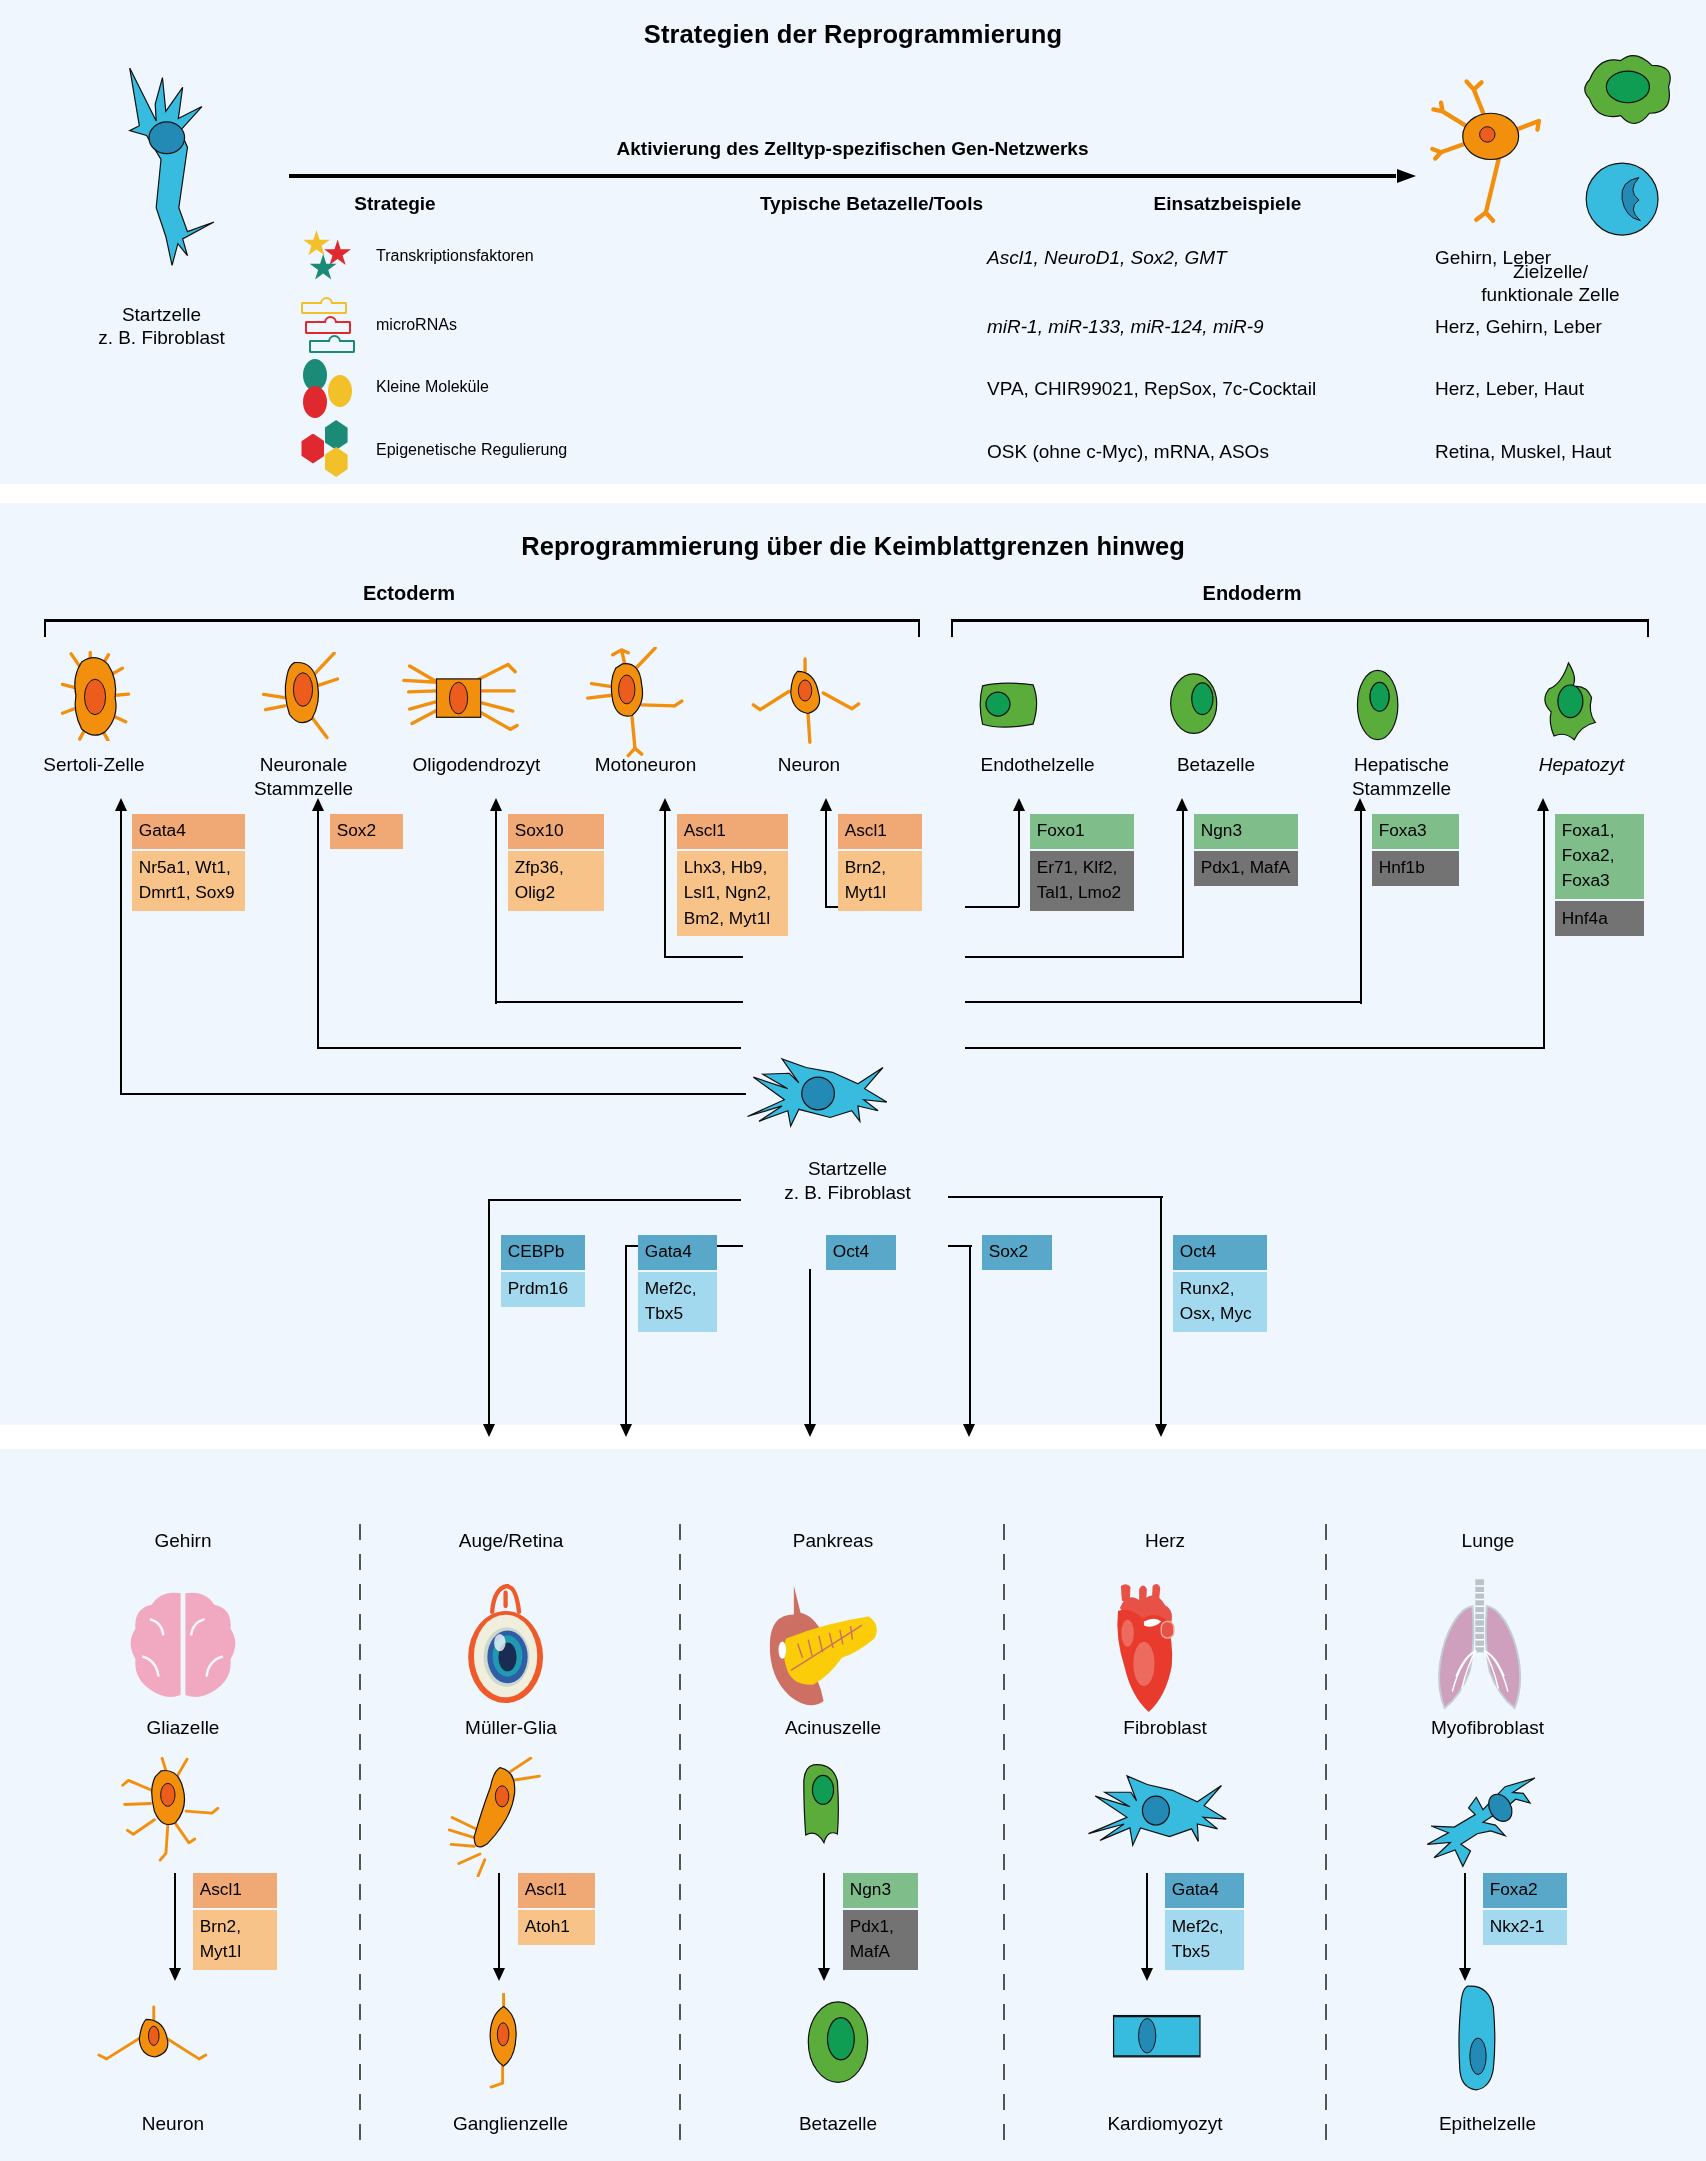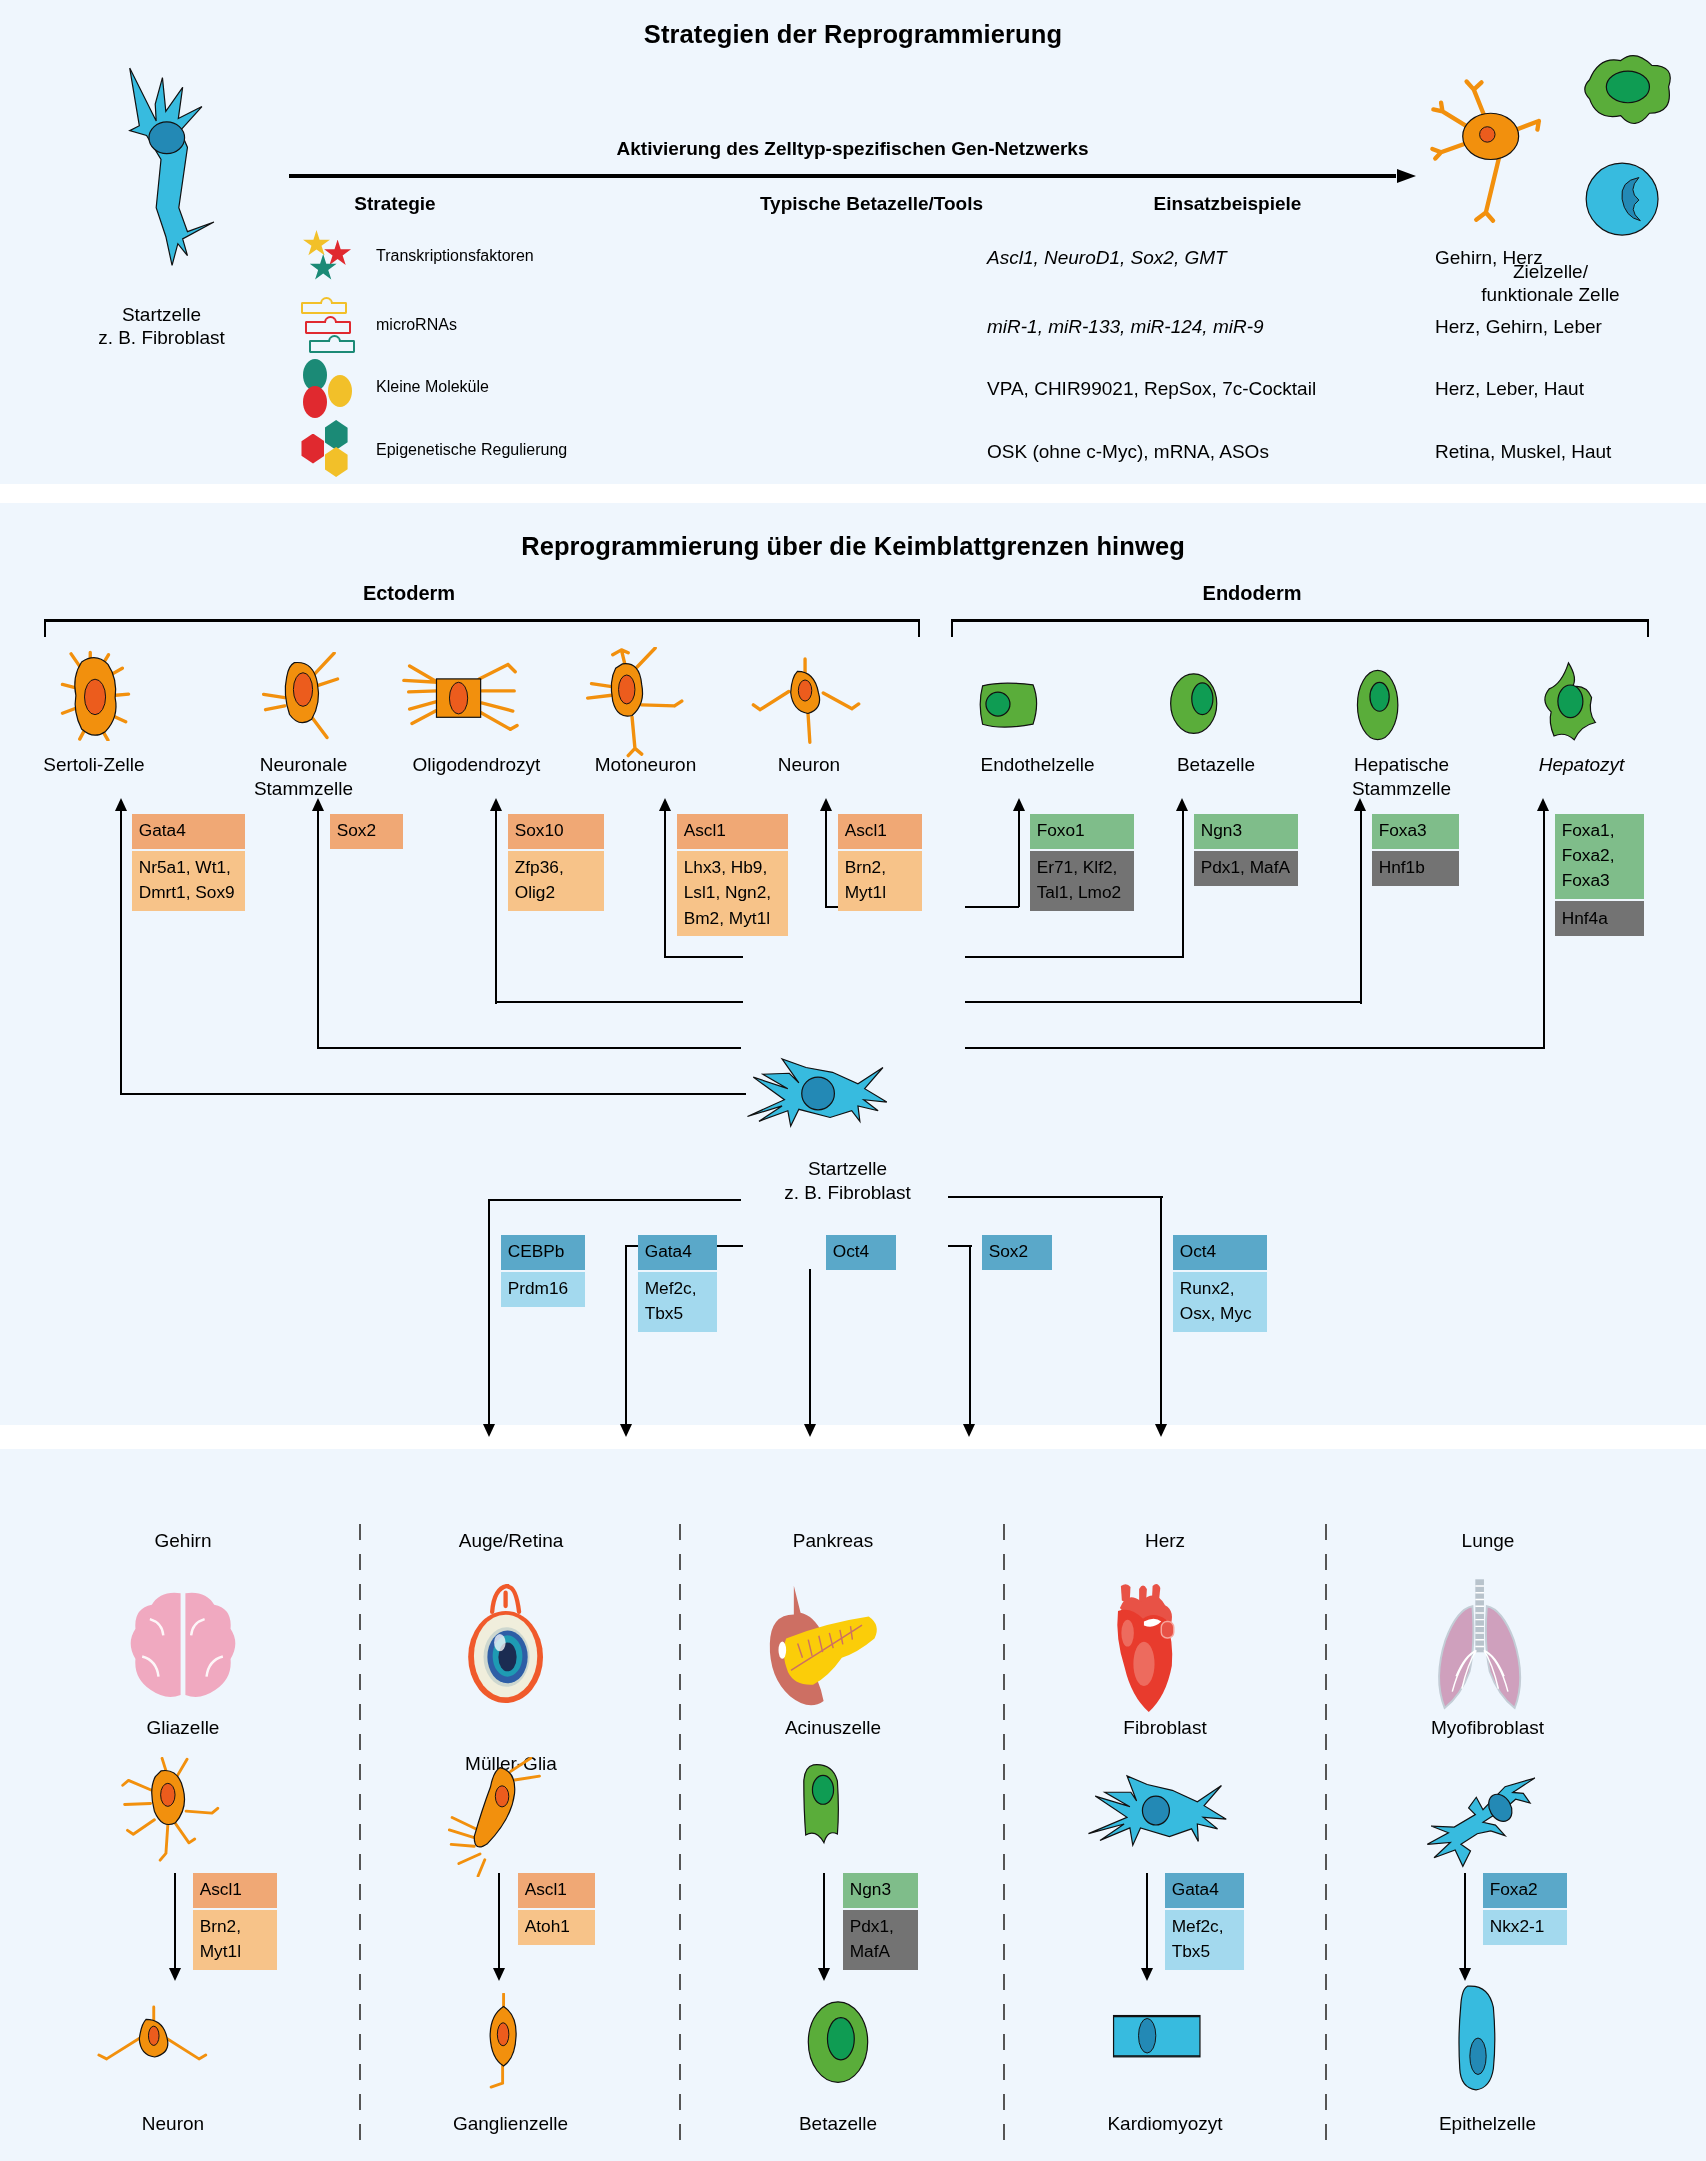--- a/index.html
+++ b/index.html
@@ -125,21 +125,21 @@
   <div class="p1-col-head" id="p1h-ex">Einsatzbeispiele</div>
 
   <div class="p1-row" style="top:226px;">
     <div class="p1-icon">
       <div class="star" style="left:3.9px;top:3.9px;"></div>
       <div class="star red" style="left:25px;top:13.5px;"></div>
       <div class="star teal" style="left:10.6px;top:28px;"></div>
     </div>
     <div class="p1-strat">Transkriptionsfaktoren</div>
     <div class="p1-fact">Ascl1, NeuroD1, Sox2, GMT</div>
-    <div class="p1-ex">Gehirn, Herz</div>
+    <div class="p1-ex">Gehirn, Leber</div>
   </div>
 
   <div class="p1-row" style="top:295px;">
     <div class="p1-icon">
       <div class="mirna" style="left:2.9px;top:6.7px;">
           <div class="hump"></div>
         </div>
       <div class="mirna red" style="left:6.7px;top:26px;">
           <div class="hump"></div>
         </div>
@@ -531,21 +531,21 @@
       </g>
       <ellipse cx="120" cy="152" rx="78" ry="96" fill="#f05a2b"></ellipse>
       <ellipse cx="120" cy="150" rx="66" ry="86" fill="#f0eedc"></ellipse>
       <ellipse cx="122" cy="152" rx="48" ry="62" fill="#cdd7cf"></ellipse>
       <ellipse cx="124" cy="152" rx="42" ry="55" fill="#2e5ea6"></ellipse>
       <ellipse cx="124" cy="150" rx="31" ry="43" fill="#1e9bb3"></ellipse>
       <ellipse cx="124" cy="152" rx="19" ry="30" fill="#1b2c52"></ellipse>
       <ellipse cx="108" cy="122" rx="12" ry="18" fill="#ffffff" opacity="0.75"></ellipse>
     </svg>
   </div>
-  <div class="organlabel" style="left:429px;top:268px;width:164px;margin-top:36px;">Müller-Glia</div>
+  <div class="organlabel" style="left:429px;top:268px;width:164px;">Müller-Glia</div>
   <div class="svgbox" style="left:448px;top:308px;width:111px;height:120px;">
     <svg viewBox="0 0 230 250" width="111" height="120">
       <g stroke="#f2900d" stroke-width="6" fill="none" stroke-linecap="round">
         <path d="M130 30 L172 2 M138 48 L190 40 M58 150 L8 126 M54 168 L2 152 M54 186 L6 182 M66 202 L22 222 M76 214 L62 248"></path>
       </g>
       <path d="M108 22 Q142 30 138 76 Q132 128 82 180 Q54 200 54 166 Q70 110 88 62 Q94 30 108 22 Z" fill="#f2900d" stroke="#111" stroke-width="2.5"></path>
       <ellipse cx="112" cy="82" rx="14" ry="22" fill="#ec5c1d" stroke="#111" stroke-width="2"></ellipse>
     </svg>
   </div>
   <div class="vline" style="left:498px;top:424px;height:96px;"></div>

